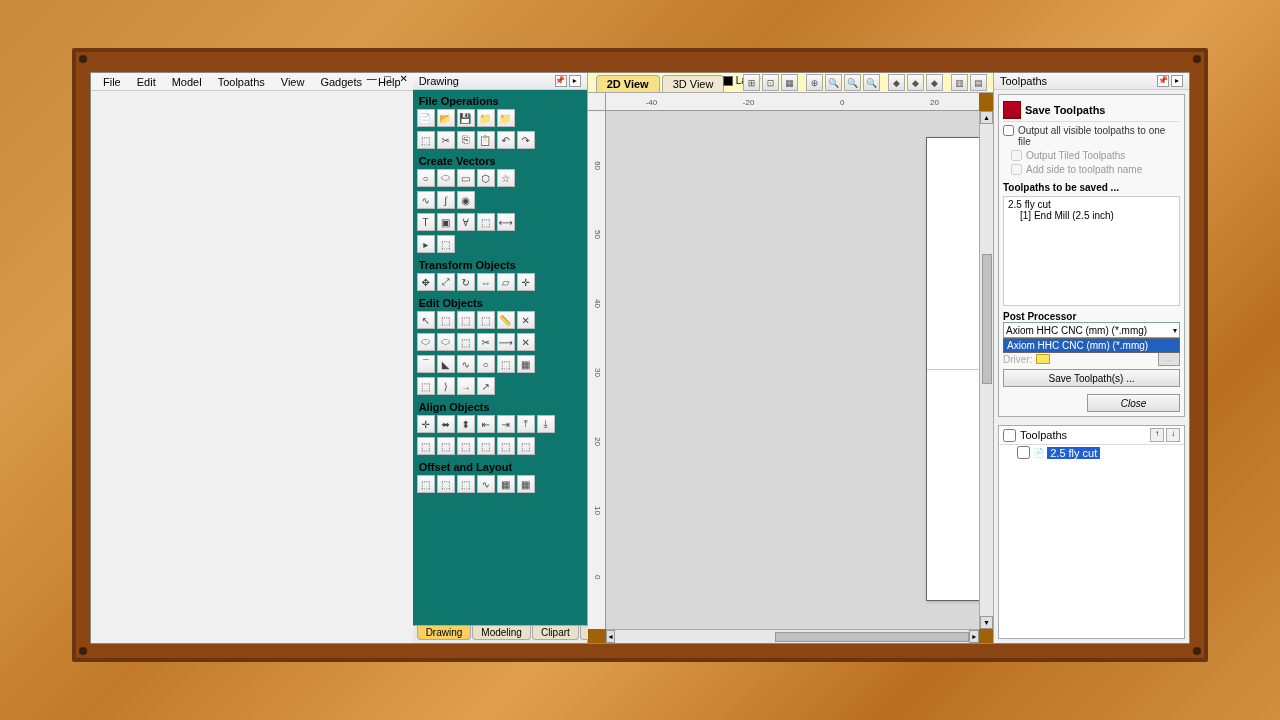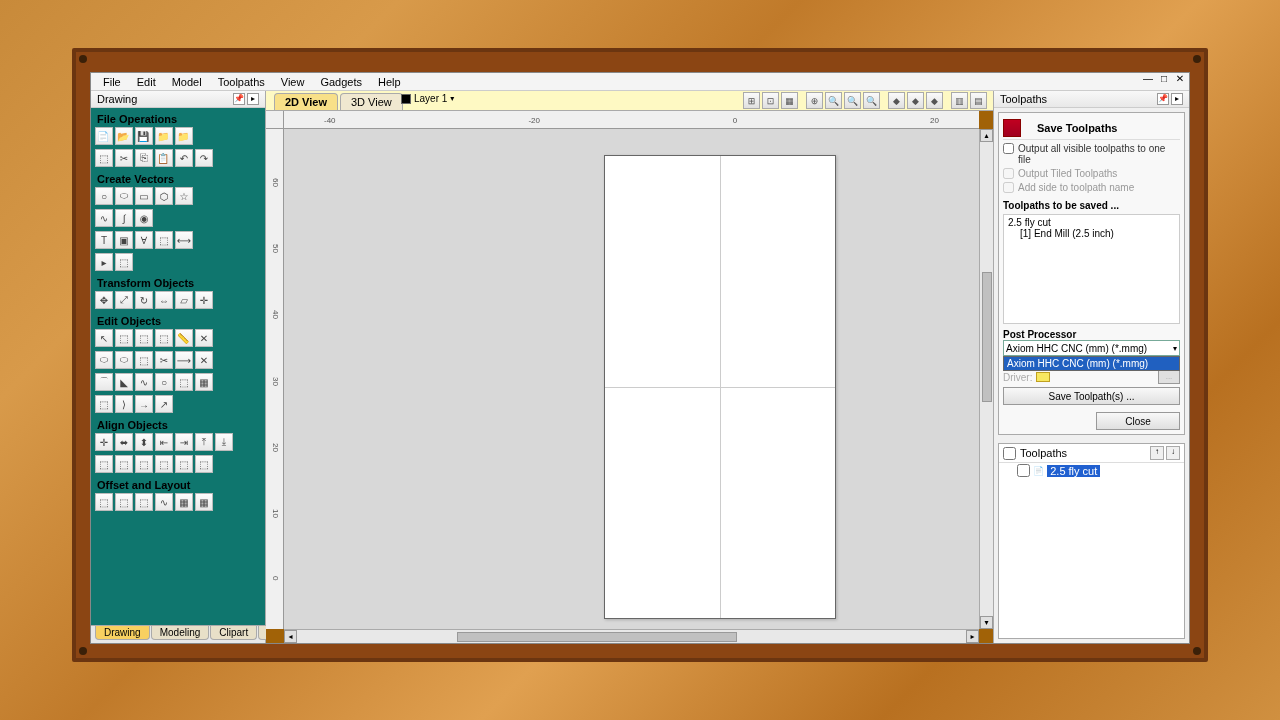--- a/index.html
+++ b/index.html
@@ -1,21 +1,21 @@
 <!DOCTYPE html>
 <html><head>
 <meta charset="utf-8">
 <style>
 * { box-sizing: border-box; margin: 0; padding: 0; font-family: "Segoe UI", Tahoma, sans-serif; }
 body { background: linear-gradient(135deg, #c88a3a 0%, #d89a4a 20%, #c07a2a 40%, #e0a050 60%, #b87020 80%, #d09040 100%); width: 1280px; height: 720px; overflow: hidden; position: relative; }
 .wood-frame { position: absolute; left: 72px; top: 48px; width: 1136px; height: 614px; background: #8b4513; border: 4px solid #6b3510; border-radius: 2px; }
 .corner-dot { position: absolute; width: 8px; height: 8px; background: #3a2008; border-radius: 50%; }
 .c-tl { left: 3px; top: 3px; } .c-tr { right: 3px; top: 3px; }
 .c-bl { left: 3px; bottom: 3px; } .c-br { right: 3px; bottom: 3px; }
-.app-window { position: absolute; left: 14px; top: 20px; right: 14px; bottom: 14px; background: #f0f0f0; border: 1px solid #888; display: flex; flex-direction: column; }
+.app-window { position: absolute; left: 14px; top: 20px; right: 14px; bottom: 14px; background: #f0f0f0; border: 1px solid #888; display: flex; flex-direction: row; }
 .menubar { background: #f4f4f4; border-bottom: 1px solid #ccc; height: 18px; display: flex; align-items: center; padding: 0 4px; font-size: 11px; position: relative; }
 .menubar .mitem { padding: 2px 8px; cursor: pointer; }
 .win-controls { position: absolute; right: 2px; top: 0; display: flex; gap: 2px; font-size: 10px; }
 .win-controls span { width: 14px; text-align: center; cursor: pointer; }
 .main-area { flex: 1; display: flex; overflow: hidden; }
 .left-panel { width: 175px; background: #0f766e; border-right: 1px solid #aaa; display: flex; flex-direction: column; }
 .panel-header { background: linear-gradient(#f8f8f8, #e8e8e8); border-bottom: 1px solid #ccc; padding: 2px 6px; font-size: 11px; display: flex; align-items: center; justify-content: space-between; }
 .panel-header .hctl { display: flex; gap: 2px; }
 .panel-header .hctl span { width: 12px; height: 12px; border: 1px solid #999; background: #fff; font-size: 8px; text-align: center; line-height: 10px; cursor: pointer; }
 .panel-body { flex: 1; overflow-y: auto; padding: 2px 4px; }
@@ -40,41 +40,41 @@
 .material::before { content: ""; position: absolute; left: 50%; top: 0; bottom: 0; width: 1px; background: #ccc; }
 .material::after { content: ""; position: absolute; top: 50%; left: 0; right: 0; height: 1px; background: #ccc; }
 .scroll-h { position: absolute; left: 18px; right: 14px; bottom: 0; height: 14px; background: #e8e8e8; border-top: 1px solid #aaa; display: flex; align-items: center; }
 .scroll-h .thumb { height: 10px; background: #c0c0c0; border: 1px solid #999; margin-left: 160px; width: 280px; }
 .scroll-h .arrow { width: 13px; height: 13px; background: #e0e0e0; border: 1px solid #999; font-size: 8px; text-align: center; line-height: 11px; }
 .scroll-v { position: absolute; right: 0; top: 18px; bottom: 14px; width: 14px; background: #e8e8e8; border-left: 1px solid #aaa; display: flex; flex-direction: column; align-items: center; }
 .scroll-v .thumb { width: 10px; background: #c0c0c0; border: 1px solid #999; margin-top: 130px; height: 130px; }
 .scroll-v .arrow { width: 13px; height: 13px; background: #e0e0e0; border: 1px solid #999; font-size: 8px; text-align: center; line-height: 11px; }
 .right-panel { width: 196px; background: #f0f0f0; border-left: 1px solid #aaa; display: flex; flex-direction: column; }
 .save-toolpaths-box { margin: 4px; border: 1px solid #aaa; background: #f8f8f8; padding: 4px; display: flex; flex-direction: column; gap: 3px; font-size: 10px; }
-.stp-head { display: flex; align-items: center; gap: 16px; font-weight: bold; font-size: 11px; padding: 2px 0; border-bottom: 1px solid #ddd; }
+.stp-head { display: flex; align-items: center; gap: 4px; font-weight: bold; font-size: 11px; padding: 2px 0; border-bottom: 1px solid #ddd; }
 .stp-head .disk { width: 18px; height: 18px; background: linear-gradient(#c00020,#a00020); border: 1px solid #800; }
 .chk-row { display: flex; gap: 4px; font-size: 10px; color: #333; }
 .chk-row input { width: 11px; height: 11px; }
-.chk-row.dim { color: #999; }
+.chk-row.dim { color: #999; margin-left: 8px; }
 .sub-heading { font-weight: bold; font-size: 10px; margin-top: 4px; }
 .toolpath-list { border: 1px solid #ccc; background: #fff; height: 110px; padding: 2px 4px; font-size: 10px; overflow: auto; }
 .toolpath-list .tp-name { color: #000; }
 .toolpath-list .tp-tool { color: #000; padding-left: 12px; }
 .pp-section { margin-top: 2px; }
 .pp-label { font-weight: bold; font-size: 10px; }
 .pp-combo { position: relative; }
 .pp-select { width: 100%; height: 16px; border: 1px solid #7a9; background: #fff; font-size: 10px; padding: 0 2px; display: flex; align-items: center; justify-content: space-between; }
 .pp-select .arrow { font-size: 8px; }
 .pp-dropdown { position: absolute; left: 0; right: 0; top: 16px; border: 1px solid #666; background: #fff; z-index: 10; }
 .pp-dropdown .opt { background: #2060c0; color: #fff; font-size: 10px; padding: 1px 3px; }
 .driver-row { display: flex; align-items: center; gap: 4px; font-size: 10px; color: #aaa; margin-top: 14px; }
 .driver-row .tiny-hl { width: 14px; height: 10px; background: #f8e860; border: 1px solid #c0a020; }
 .driver-row .dots-btn { width: 22px; height: 14px; background: #e0e0e0; border: 1px solid #999; text-align: center; font-size: 8px; line-height: 12px; margin-left: auto; }
 .wide-btn { width: 100%; height: 18px; background: linear-gradient(#f8f8f8,#e0e0e0); border: 1px solid #999; font-size: 10px; cursor: pointer; }
-.close-btn { width: 84px; height: 18px; align-self: flex-end; background: linear-gradient(#f8f8f8,#e0e0e0); border: 1px solid #999; font-size: 10px; cursor: pointer; margin-top: 4px; }
+.close-btn { width: 93px; height: 18px; align-self: flex-end; background: linear-gradient(#f8f8f8,#e0e0e0); border: 1px solid #999; font-size: 10px; cursor: pointer; margin-top: 4px; font-style: italic; }
 .toolpaths-tree { margin: 4px; border: 1px solid #aaa; background: #fff; flex: 1; font-size: 11px; }
 .tree-head { display: flex; align-items: center; gap: 4px; padding: 2px 4px; border-bottom: 1px solid #ddd; }
 .tree-head .tctl { margin-left: auto; display: flex; gap: 2px; }
 .tree-head .tctl span { width: 14px; height: 14px; border: 1px solid #aaa; background: #f0f0f0; font-size: 8px; text-align: center; cursor: pointer; }
 .tree-item { display: flex; align-items: center; gap: 3px; padding: 1px 2px 1px 18px; }
 .tree-item .name { background: #2060d0; color: #fff; padding: 0 3px; }
 .bottom-tabs { height: 18px; background: #e8e8e8; border-top: 1px solid #aaa; display: flex; align-items: flex-start; padding-left: 4px; }
 .btab { padding: 1px 8px; font-size: 10px; border: 1px solid #aaa; border-top: none; border-radius: 0 0 4px 4px; background: #e8e0c8; margin-right: 1px; cursor: pointer; }
 .btab.active { background: #f8d060; }
 .statusbar { height: 16px; background: #f0f0f0; border-top: 1px solid #aaa; font-size: 10px; display: flex; align-items: center; padding: 0 6px; justify-content: space-between; color: #333; }

